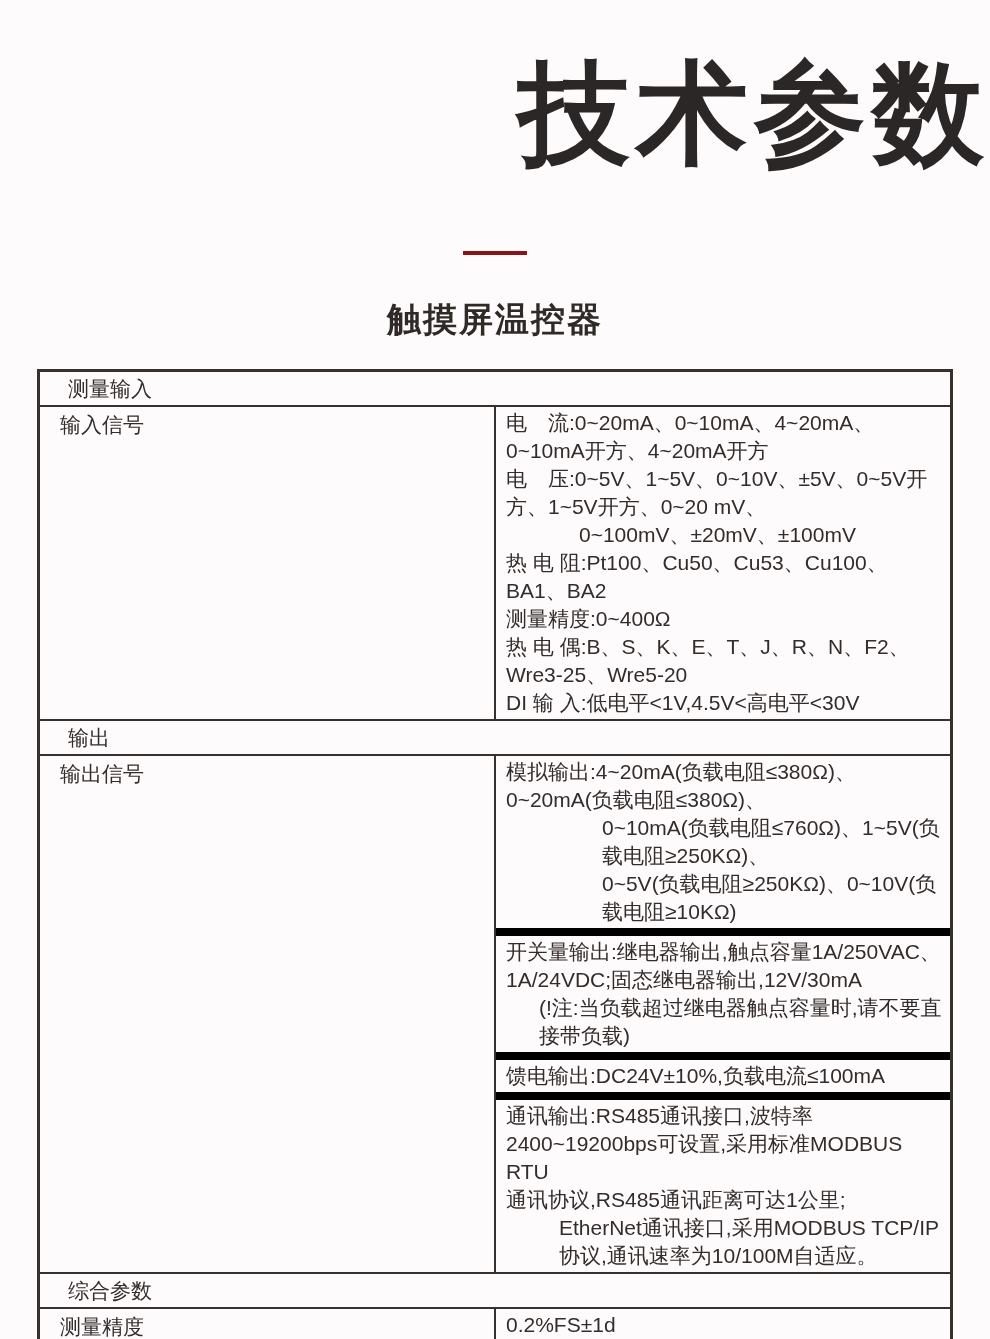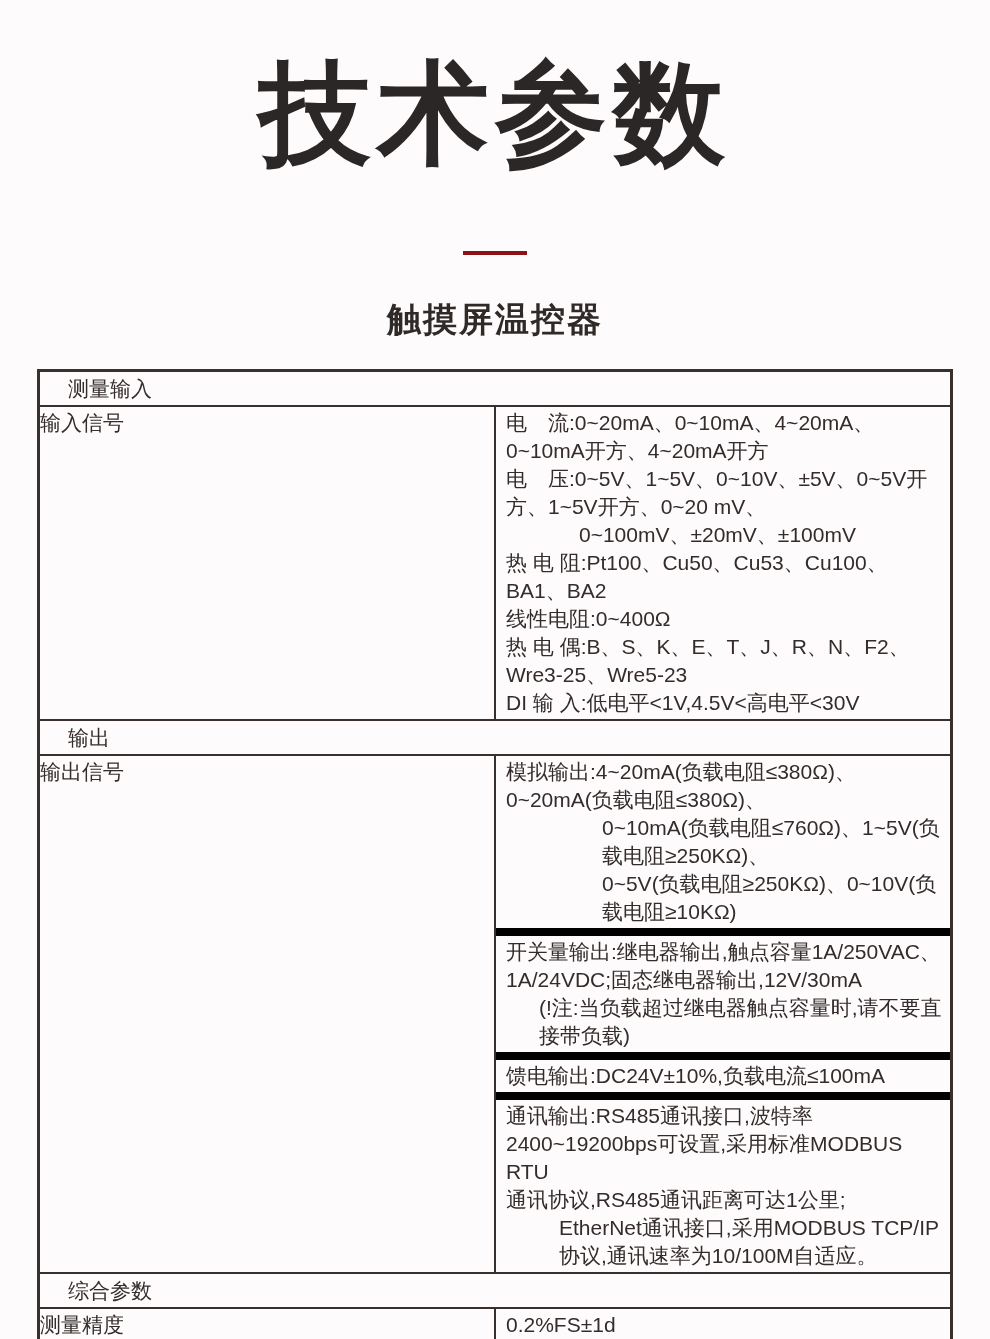--- a/index.html
+++ b/index.html
@@ -4,21 +4,21 @@
 <style>
   html,body{margin:0;padding:0;}
   body{
     width:990px;height:1339px;
     background:#fdfbfb;
     color:#322b29;
     font-family:"Liberation Sans","DejaVu Sans",sans-serif;
     overflow:hidden;
   }
   .page-title{
-    text-align:center;
+    text-align:right;
     font-size:112px;
     font-weight:900;
     letter-spacing:6px;
     padding-top:42px;
     line-height:1.28;
     color:#2b2726;
     margin:0;
   }
   .title-divider{
     width:64px;height:4px;
@@ -45,23 +45,22 @@
   table.spec td{
     border:2px solid #37302d;
     vertical-align:top;
   }
   tr.hdr td{
     padding:3px 8px 2px 28px;
     line-height:28px;
   }
   td.lbl{
     width:112px;
-    padding:3px 4px 3px 0;
+    padding:3px 4px 3px 20px;
     line-height:29px;
-    font-family:Liberation Mono, monospace;
   }
   td.val{
     padding:2px 8px 2px 10px;
     line-height:28px;
   }
   td.val-multi{padding:0;}
   .sub{
     padding:2px 8px 2px 10px;
     border-bottom:8px solid #000000;
   }
@@ -85,22 +84,22 @@
     <td colspan="2">测量输入</td>
   </tr>
 
   <tr>
     <td class="lbl">输入信号</td>
     <td class="val">
       <div class="ln">电　流:0~20mA、0~10mA、4~20mA、0~10mA开方、4~20mA开方</div>
       <div class="ln">电　压:0~5V、1~5V、0~10V、±5V、0~5V开方、1~5V开方、0~20 mV、</div>
       <div class="ln i-c3">0~100mV、±20mV、±100mV</div>
       <div class="ln">热 电 阻:Pt100、Cu50、Cu53、Cu100、BA1、BA2</div>
-      <div class="ln">线性电阻:0~400Ω</div>
-      <div class="ln">热 电 偶:B、S、K、E、T、J、R、N、F2、Wre3-25、Wre5-23</div>
+      <div class="ln">测量精度:0~400Ω</div>
+      <div class="ln">热 电 偶:B、S、K、E、T、J、R、N、F2、Wre3-25、Wre5-20</div>
       <div class="ln">DI 输 入:低电平&lt;1V,4.5V&lt;高电平&lt;30V</div>
     </td>
   </tr>
 
   <tr class="hdr">
     <td colspan="2">输出</td>
   </tr>
 
   <tr>
     <td class="lbl">输出信号</td>

